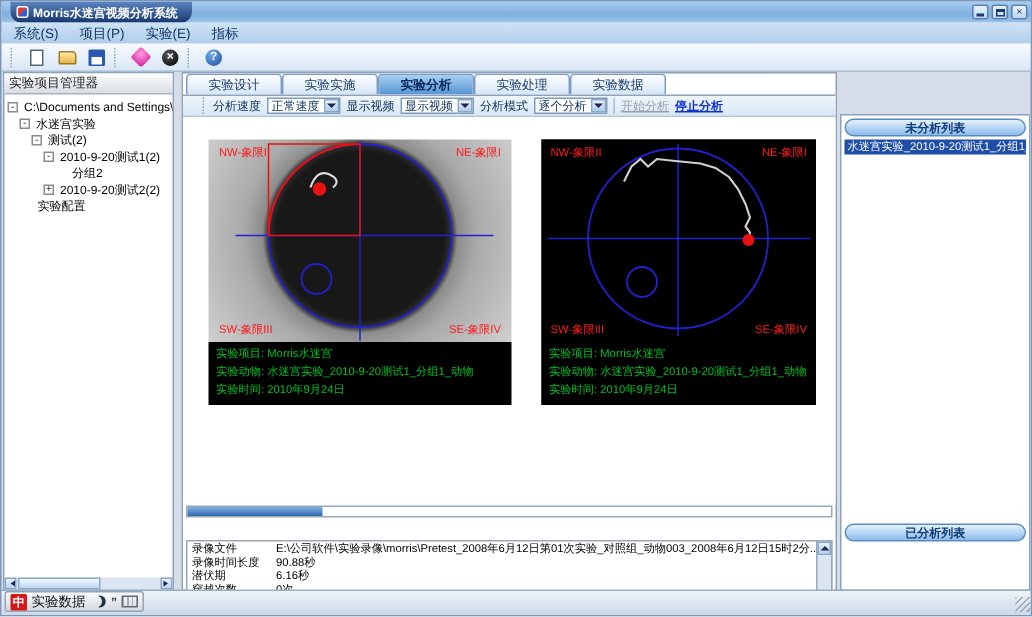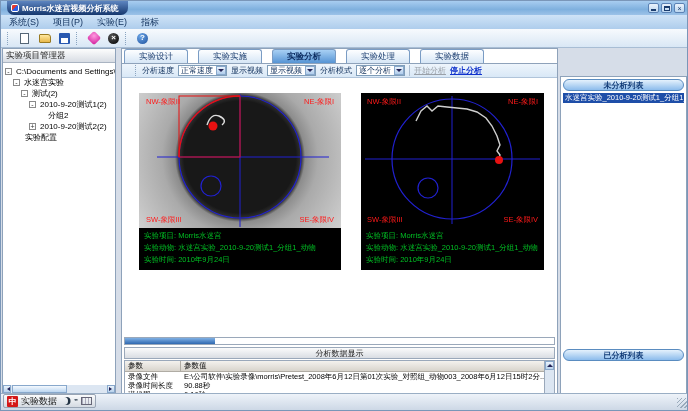--- a/index.html
+++ b/index.html
@@ -38,21 +38,21 @@
   .tlabel{padding:0 2px;}
   .tlabel.sel{background:#0a246a;color:#fff;}
   .hscroll{position:absolute;left:0;bottom:0;right:0;height:8px;background:#dce6f2;display:flex;}
   .harrow{width:8px;height:8px;background:linear-gradient(#eaf2fb,#b8d2ec);border:1px solid #88a8cc;display:flex;align-items:center;justify-content:center;}
   .tri-l{width:0;height:0;border:2px solid transparent;border-right:3px solid #225;}
   .tri-r{width:0;height:0;border:2px solid transparent;border-left:3px solid #225;}
   .hthumb{width:55px;height:8px;background:linear-gradient(#f4f9fe,#bcd6f0);border:1px solid #88a8cc;margin-left:1px;}
 
   
   .center{position:absolute;left:120px;top:47px;width:437px;height:346px;background:#fff;border:1px solid #8ea2ba;}
-  .tabbar{position:absolute;left:2px;top:0;height:14px;display:flex;gap:10px;align-items:flex-end;}
+  .tabbar{position:absolute;left:2px;top:0;height:14px;display:flex;gap:0;align-items:flex-end;}
   .tab{min-width:64px;height:14px;padding:0 8px;border:1px solid #7a9cc4;border-bottom:none;border-radius:3px 3px 0 0;background:linear-gradient(#fdfeff,#d6e6f6);color:#1a3c6e;font-size:8.5px;display:flex;align-items:center;justify-content:center;}
   .tab.active{background:linear-gradient(#a8d0f4,#5694d4);font-weight:bold;color:#0a2a5e;}
   .abar{position:absolute;left:0;top:14px;width:435px;height:15px;background:linear-gradient(#eef5fc,#d9e8f6);border-top:1px solid #8ea2ba;border-bottom:1px solid #b0c4da;display:flex;align-items:center;gap:4px;padding:0 13px;font-size:8px;color:#10305c;}
   .agrip{width:3px;height:11px;border-left:1px dotted #8aa4c0;}
   .combo{height:11px;background:#fff;border:1px solid #7f9db9;display:flex;align-items:center;font-size:8px;padding-left:2px;}
   .combo .cbtn{width:10px;height:9px;margin-left:3px;background:linear-gradient(#eaf2fb,#b0cdec);border:1px solid #88a8cc;display:flex;align-items:center;justify-content:center;}
   .tri-d{width:0;height:0;border:3px solid transparent;border-top:3px solid #225;margin-top:3px;}
   .asep{width:1px;height:11px;background:#aabcd0;}
   .alink-disabled{color:#9aa0a8;text-decoration:underline;}
   .alink{color:#1133cc;text-decoration:underline;font-weight:bold;}
@@ -279,26 +279,21 @@
           <div>实验时间: 2010年9月24日</div>
         </div>
       </div>
     </div>
 
     <div class="progress">
       <div class="fill" style="width: 21%;"></div>
     </div>
 
     <div class="data-panel">
-      <div class="data-header">分析数据显示</div>
       <div class="dtable">
-        <div class="dhead">
-          <span class="c1">参数</span>
-          <span class="c2">参数值</span>
-        </div>
         <div class="drow">
             <span class="c1">录像文件</span>
             <span class="c2">E:\公司软件\实验录像\morris\Pretest_2008年6月12日第01次实验_对照组_动物003_2008年6月12日15时2分...</span>
           </div>
         <div class="drow">
             <span class="c1">录像时间长度</span>
             <span class="c2">90.88秒</span>
           </div>
         <div class="drow">
             <span class="c1">潜伏期</span>

